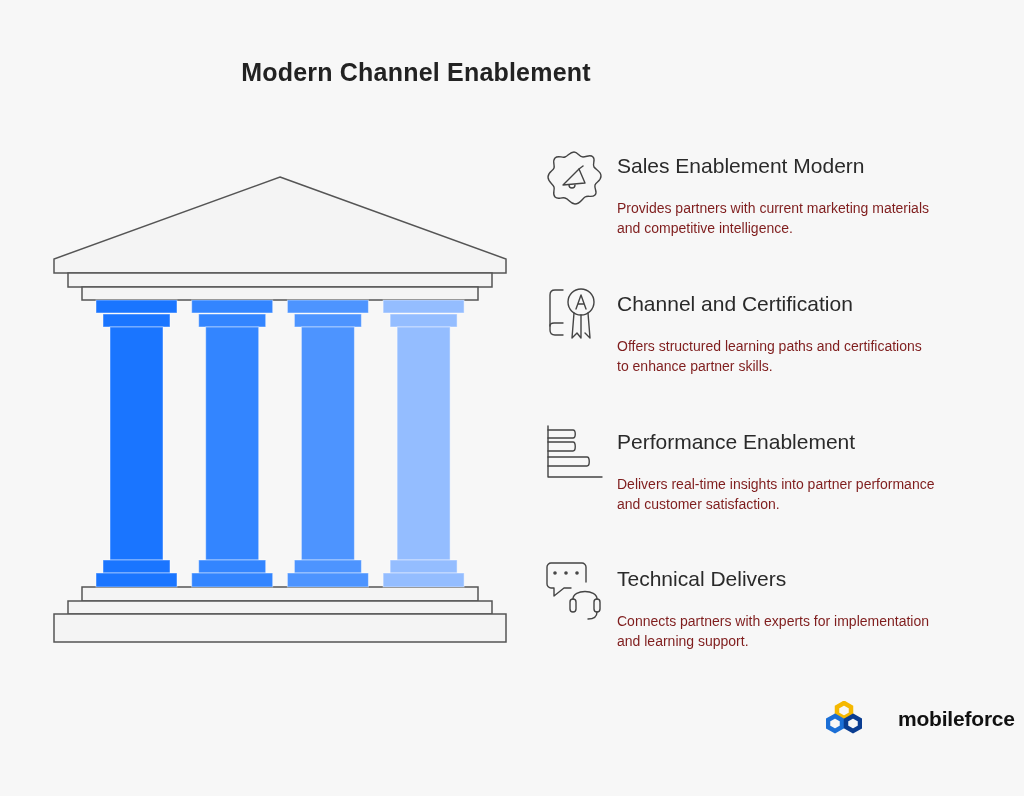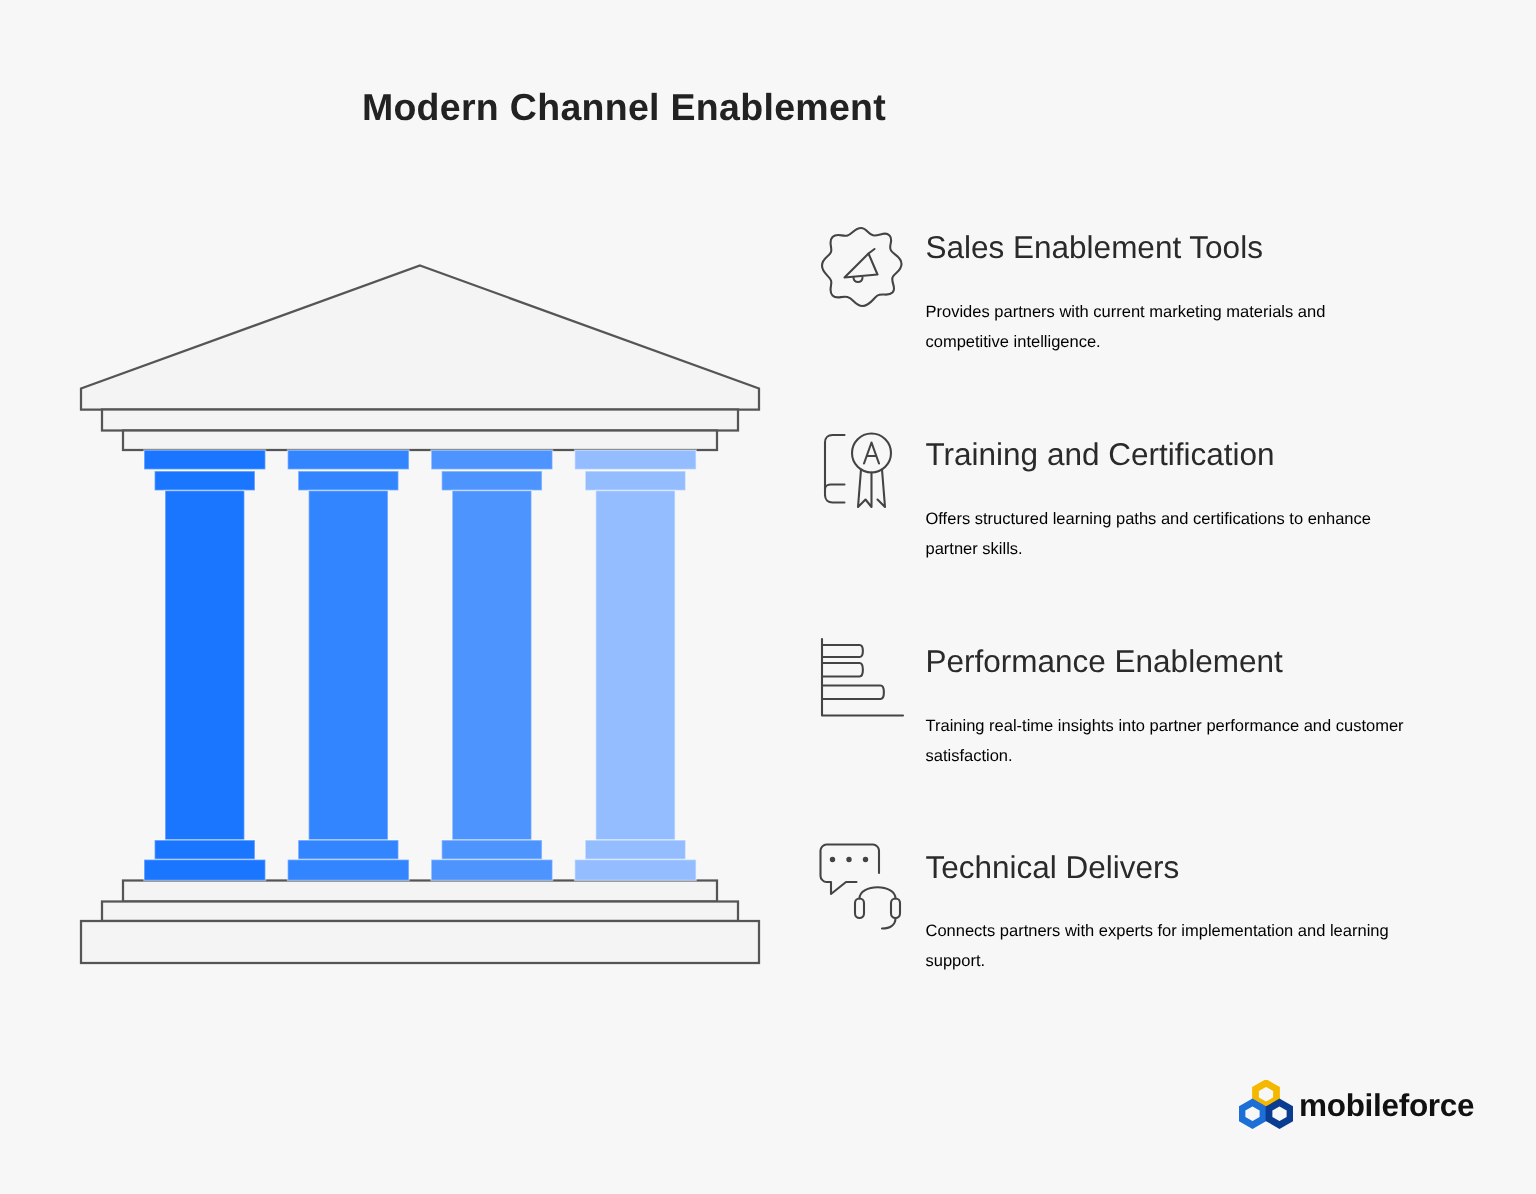--- a/index.html
+++ b/index.html
@@ -11,23 +11,23 @@
     position: absolute; left: 0; top: 58px; width: 832px; text-align: center;
     font-size: 25px; font-weight: bold; color: #222; letter-spacing: 0.2px;
   }
   #temple { position: absolute; left: 0; top: 0; }
   .item { position: absolute; left: 545px; width: 440px; }
   .item .icon { position: absolute; left: 0; top: 0; width: 58px; height: 62px; }
   .item .heading {
     position: absolute; left: 72px; top: 6px; font-size: 21px; color: #2a2a2a; white-space: nowrap;
   }
   .item .desc {
-    position: absolute; left: 72px; top: 50px; width: 320px; font-size: 11px; line-height: 20px; color: #000000;
+    position: absolute; left: 72px; top: 50px; width: 320px; font-size: 14px; line-height: 20px; color: #7f1d1d;
   }
-  .logo { position: absolute; left: 826px; top: 720px; height: 36px; display: flex; align-items: center; }
+  .logo { position: absolute; left: 826px; top: 701px; height: 36px; display: flex; align-items: center; gap: 32px; }
   .logo-text { font-size: 21px; font-weight: bold; color: #111; margin-left: 4px; letter-spacing: -0.2px; }
 </style>
 </head>
 <body>
 
 <div class="title">Modern Channel Enablement</div>
 
 <svg id="temple" width="560" height="700" viewBox="0 0 560 700">
   <g id="temple-structure">
     <polygon points="280,177 506,259 506,273 54,273 54,259" fill="#f4f4f4" stroke="#555555" stroke-width="1.5"></polygon>
@@ -69,46 +69,46 @@
     </g>
 </svg>
 
 <div class="item" style="top:148px;">
   <svg class="icon" viewBox="0 0 58 62" fill="none" stroke="#444" stroke-width="1.4" stroke-linecap="round" stroke-linejoin="round">
     <path d="M29 4 C33 4 34 9 38 9 C42 9 45 6 48 9 C51 12 47 16 49 19 C51 22 56 23 56 28 C56 33 51 34 50 37 C49 41 53 44 50 47 C47 50 43 47 40 49 C37 51 35 56 30 56 C25 56 24 51 20 50 C16 49 13 52 10 49 C7 46 10 42 9 39 C8 36 3 34 3 29 C3 24 8 23 9 20 C10 17 7 13 10 10 C13 7 17 10 20 9 C23 8 25 4 29 4 Z"></path>
     <path d="M18 37 L34 21 L40 35 Z"></path>
     <path d="M34 21 L38 18"></path>
     <path d="M24 37 C24 41 30 41 30 37"></path>
   </svg>
-  <div class="heading">Sales Enablement Tools</div>
+  <div class="heading">Sales Enablement Modern</div>
   <div class="desc">Provides partners with current marketing materials and competitive intelligence.</div>
 </div>
 
 <div class="item" style="top:286px;">
   <svg class="icon" viewBox="0 0 58 62" fill="none" stroke="#444" stroke-width="1.4" stroke-linecap="round" stroke-linejoin="round">
     <path d="M18 4 L10 4 C7 4 5 6 5 9 L5 44 C5 47 7 49 10 49 L18 49"></path>
     <path d="M5 40 C5 38 7 37 9 37 L18 37"></path>
     <circle cx="36" cy="16" r="13"></circle>
     <path d="M31 23 L36 9 L41 23 M33 18 L39 18"></path>
     <path d="M29 27 L27 52 L32 47 L36 52 L36 29"></path>
     <path d="M43 27 L45 52 L40 47"></path>
   </svg>
-  <div class="heading">Training and Certification</div>
+  <div class="heading">Channel and Certification</div>
   <div class="desc">Offers structured learning paths and certifications to enhance partner skills.</div>
 </div>
 
 <div class="item" style="top:424px;">
   <svg class="icon" viewBox="0 0 58 62" fill="none" stroke="#444" stroke-width="1.4" stroke-linecap="round" stroke-linejoin="round">
     <path d="M3 2 L3 53 L57 53"></path>
     <path d="M3 6 L28 6 C31 6 31 14 28 14 L3 14"></path>
     <path d="M3 18 L28 18 C31 18 31 27 28 27 L3 27"></path>
     <path d="M3 33 L42 33 C45 33 45 42 42 42 L3 42"></path>
   </svg>
   <div class="heading">Performance Enablement</div>
-  <div class="desc">Training real-time insights into partner performance and customer satisfaction.</div>
+  <div class="desc">Delivers real-time insights into partner performance and customer satisfaction.</div>
 </div>
 
 <div class="item" style="top:561px;">
   <svg class="icon" viewBox="0 0 58 62" fill="none" stroke="#444" stroke-width="1.4" stroke-linecap="round" stroke-linejoin="round">
     <path d="M6 2 L37 2 C39 2 41 4 41 6 L41 21 M6 2 C4 2 2 4 2 6 L2 23 C2 25 4 27 6 27 L9 27 L9 35 L19 27 L26 27"></path>
     <circle cx="10" cy="12" r="1.1" fill="#444"></circle>
     <circle cx="21" cy="12" r="1.1" fill="#444"></circle>
     <circle cx="32" cy="12" r="1.1" fill="#444"></circle>
     <path d="M28 38 C28 28 52 28 52 38"></path>
     <rect x="25" y="38" width="6" height="13" rx="3"></rect>

